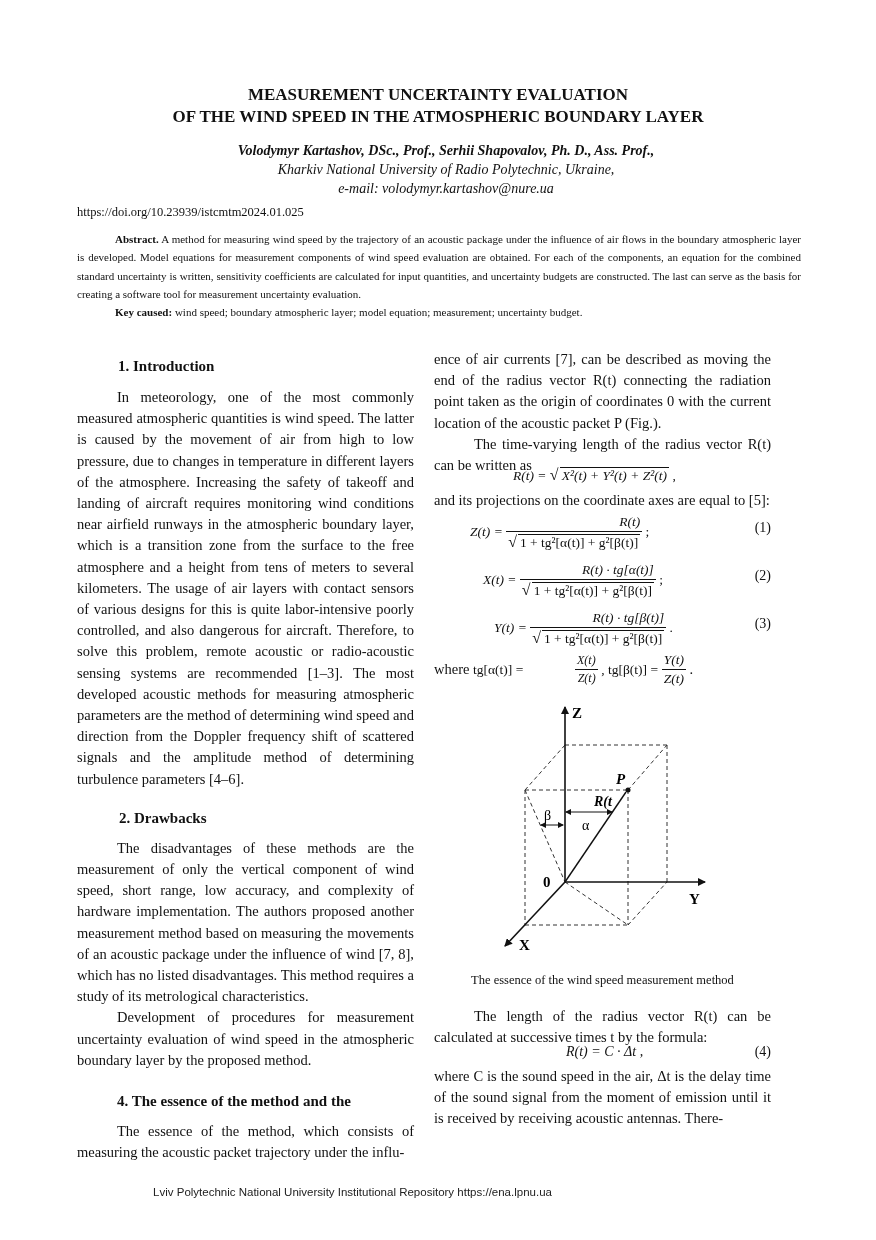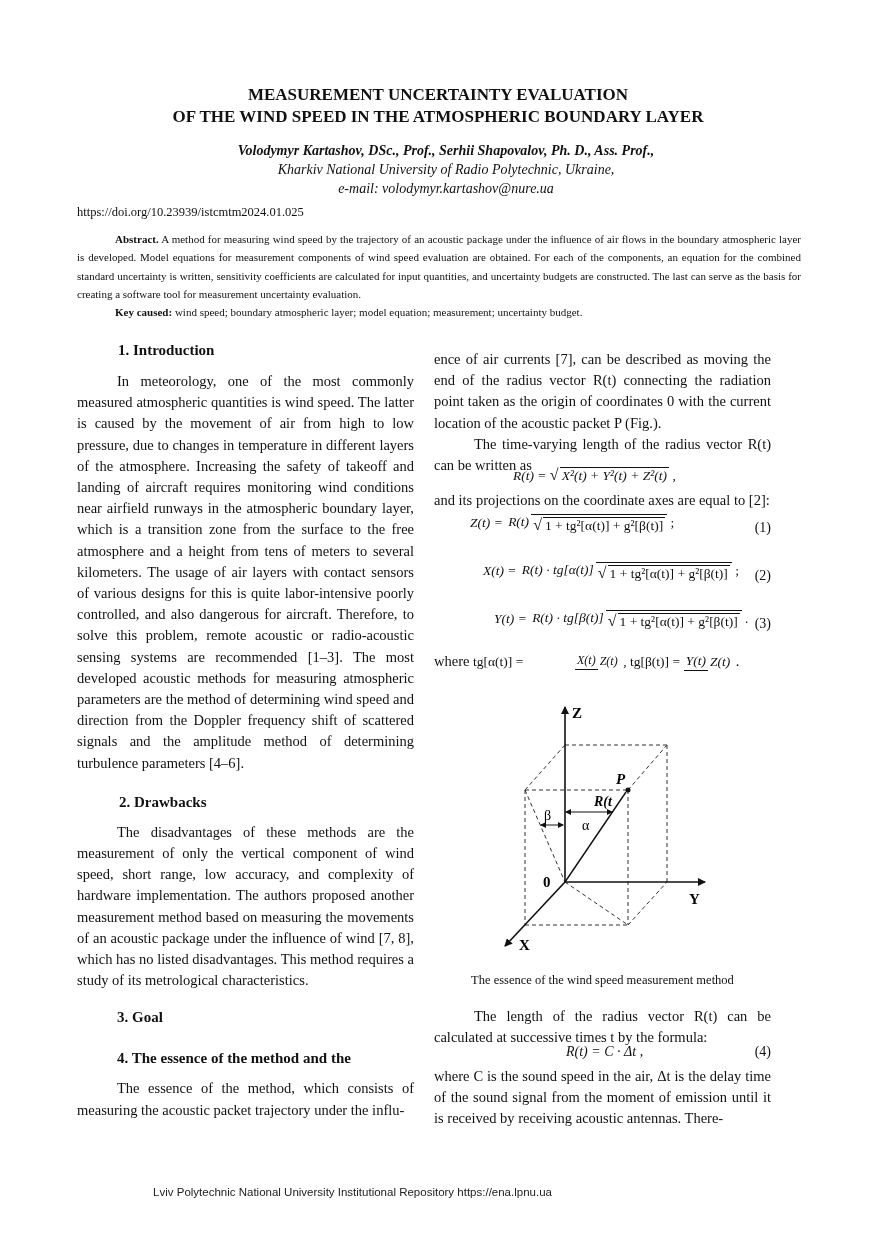--- a/index.html
+++ b/index.html
@@ -11,21 +11,21 @@
   .authors b { font-weight: bold; }
   .doi { left: 77px; top: 205px; font-size: 12.5px; }
   .abstract { left: 77px; top: 230px; width: 724px; font-size: 11px; line-height: 18.3px; text-align: justify; }
   .abstract p { margin: 0; text-indent: 38px; }
   .col { width: 337px; font-size: 14.5px; line-height: 21.2px; }
   .col p { margin: 0; text-align: justify; text-indent: 40px; }
   .col p.noind { text-indent: 0; }
   .sec-h { font-weight: bold; font-size: 15px; line-height: 21px; }
   .eq { position: absolute; font-size: 13.5px; font-style: normal; }
   .eq i { font-style: italic; }
-  .frac { display: inline-flex; align-items: flex-start; vertical-align: middle; }
+  .frac { display: inline-flex; flex-direction: column; align-items: flex-end; vertical-align: middle; }
   .frac .num { padding: 0 2px 1px; border-bottom: 1px solid #111; }
   .frac .den { padding: 1px 2px 0; }
   .sqrt { display: inline-block; border-top: 1px solid #111; padding: 0 2px; margin-left: 1px; }
   .rad { font-size: 16px; }
   .eqno { position: absolute; right: 0; }
   .caption { font-size: 12.5px; text-align: center; }
   .footer { left: 0; width: 705px; top: 1186px; text-align: center; font-family: "Liberation Sans", sans-serif; font-size: 11.5px; color: #222; }
   svg text { font-family: "Liberation Serif", serif; }
 </style>
 </head>
@@ -36,44 +36,44 @@
 <div class="abs authors" style="top:141px;"><b>Volodymyr Kartashov, DSc., Prof., Serhii Shapovalov, Ph. D., Ass. Prof.,</b></div>
 <div class="abs authors" style="top:160px;">Kharkiv National University of Radio Polytechnic, Ukraine,</div>
 <div class="abs authors" style="top:179px;">e-mail: volodymyr.kartashov@nure.ua</div>
 <div class="abs doi">https://doi.org/10.23939/istcmtm2024.01.025</div>
 
 <div class="abs abstract">
   <p><b>Abstract.</b><span> A method for measuring wind speed by the trajectory of an acoustic package under the influence of air flows in the boundary atmospheric layer is developed. Model equations for measurement components of wind speed evaluation are obtained. For each of the components, an equation for the combined standard uncertainty is written, sensitivity coefficients are calculated for input quantities, and uncertainty budgets are constructed. The last can serve as the basis for creating a software tool for measurement uncertainty evaluation.</span></p>
   <p><b>Key caused:</b><span> wind speed; boundary atmospheric layer; model equation; measurement; uncertainty budget.</span></p>
 </div>
 
-<div class="abs col" style="left:77px; top:340px;">
+<div class="abs col" style="left:77px; top:356px;">
   <div class="sec-h" style="padding-left:41px; margin-bottom:10px;">1. Introduction</div>
   <p>In meteorology, one of the most commonly measured atmospheric quantities is wind speed. The latter is caused by the movement of air from high to low pressure, due to changes in temperature in different layers of the atmosphere. Increasing the safety of takeoff and landing of aircraft requires monitoring wind conditions near airfield runways in the atmospheric boundary layer, which is a transition zone from the surface to the free atmosphere and a height from tens of meters to several kilometers. The usage of air layers with contact sensors of various designs for this is quite labor-intensive poorly controlled, and also dangerous for aircraft. Therefore, to solve this problem, remote acoustic or radio-acoustic sensing systems are recommended [1–3]. The most developed acoustic methods for measuring atmospheric parameters are the method of determining wind speed and direction from the Doppler frequency shift of scattered signals and the amplitude method of determining turbulence parameters [4–6].</p>
   <div class="sec-h" style="padding-left:42px; margin-top:18px; margin-bottom:9px;">2. Drawbacks</div>
   <p>The disadvantages of these methods are the measurement of only the vertical component of wind speed, short range, low accuracy, and complexity of hardware implementation. The authors proposed another measurement method based on measuring the movements of an acoustic package under the influence of wind [7, 8], which has no listed disadvantages. This method requires a study of its metrological characteristics.</p>
-  <div class="sec-h" style="padding-left:40px; margin-top:16px; margin-bottom:9px;">3. Goal</div>
+  <p>Development of procedures for measurement uncertainty evaluation of wind speed in the atmospheric boundary layer by the proposed method.</p>
   <div class="sec-h" style="margin-top:20px; margin-bottom:9px;">
     <div style="padding-left:40px;">4. The essence of the method and the</div>
   </div>
   <p>The essence of the method, which consists of measuring the acoustic packet trajectory under the influ-</p>
 </div>
 
 <div class="abs col" style="left:434px; top:349px;">
   <p class="noind">ence of air currents [7], can be described as moving the end of the radius vector R(t) connecting the radiation point taken as the origin of coordinates 0 with the current location of the acoustic packet P (Fig.).</p>
   <p>The time-varying length of the radius vector R(t) can be written as</p>
 </div>
 
 <div class="eq" style="left:513px; top:466px;text-align:right;">
   <i>R(t) =</i>
   <span class="rad">√</span><span class="sqrt"><i>X²(t) + Y²(t) + Z²(t)</i></span><span> ,</span>
 </div>
 
 <div class="abs col" style="left:434px; top:490px;">
-  <p class="noind">and its projections on the coordinate axes are equal to [2]:</p>
+  <p class="noind">and its projections on the coordinate axes are equal to [5]:</p>
 </div>
 
 <div class="abs" style="left:434px; top:510px; width:337px; height:44px;">
   <div class="eq" style="left:36px; top:4px;">
     <i>Z(t) =</i>
     <span class="frac">
       <span class="num" style="border:none;"><i>R(t)</i></span>
       <span class="den" style="border-top:1px solid #111;"><span class="rad">√</span><span class="sqrt">1 + tg²[α(t)] + g²[β(t)]</span></span>
     </span><span> ;</span>
   </div>

